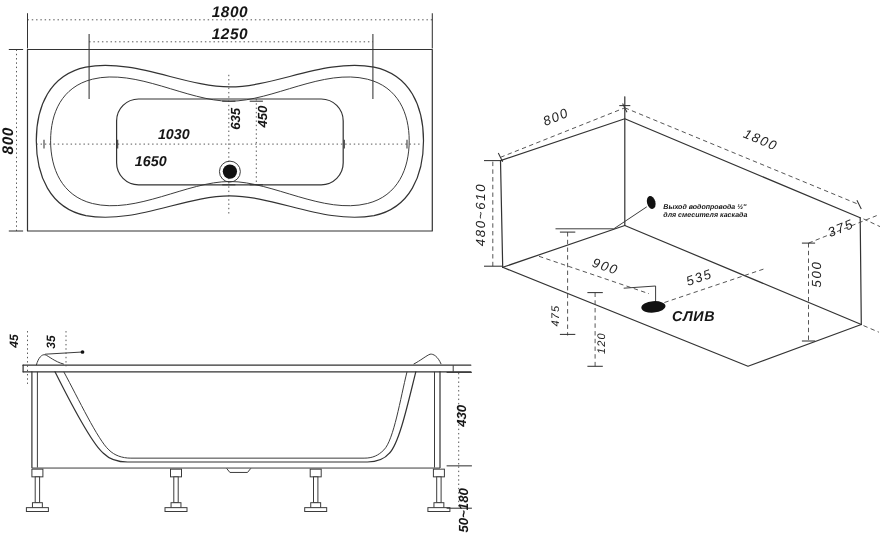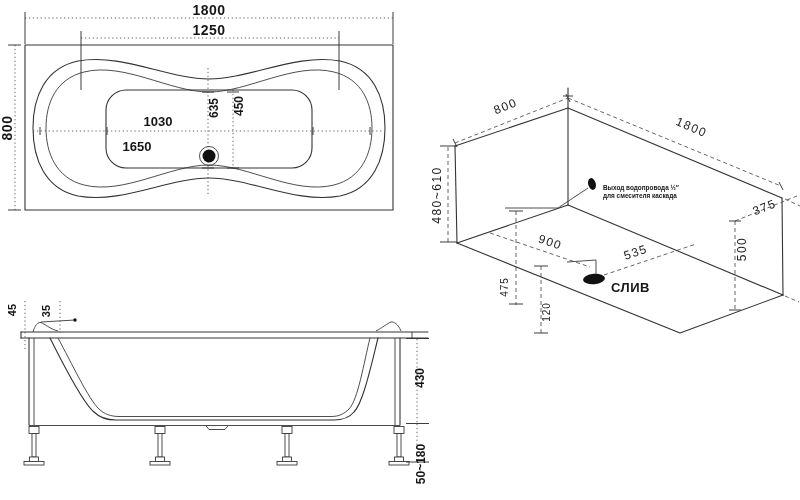--- a/index.html
+++ b/index.html
@@ -1,16 +1,16 @@
 <!DOCTYPE html>
 <html><head>
 <meta charset="utf-8">
 <style>
   html,body{margin:0;padding:0;background:#fff;}
-  .canvas{position:relative;width:800px;height:500px;background:#ffffff;overflow:hidden;}
+  .canvas{position:relative;width:800px;height:500px;background:#ffffff;overflow:hidden;font-style:italic;}
   svg{display:block;}
   .ln{stroke:#333;fill:none;stroke-width:1.1;stroke-linejoin:round;stroke-linecap:round;}
   .thin{stroke:#3a3a3a;fill:none;stroke-width:0.9;}
   .dot{stroke:#4a4a4a;fill:none;stroke-width:0.85;stroke-dasharray:1.3 2.6;}
   .dash{stroke:#4a4a4a;fill:none;stroke-width:0.85;stroke-dasharray:4 3;}
   .tick{stroke:#333;stroke-width:0.95;fill:none;}
   .blk{fill:#111;stroke:none;}
   .legf{fill:#fff;stroke:#3a3a3a;stroke-width:0.9;}
   text{fill:#161616;font-family:"Liberation Sans",sans-serif;font-weight:700;}
   .t14{font-size:14px;letter-spacing:0.5px;}

